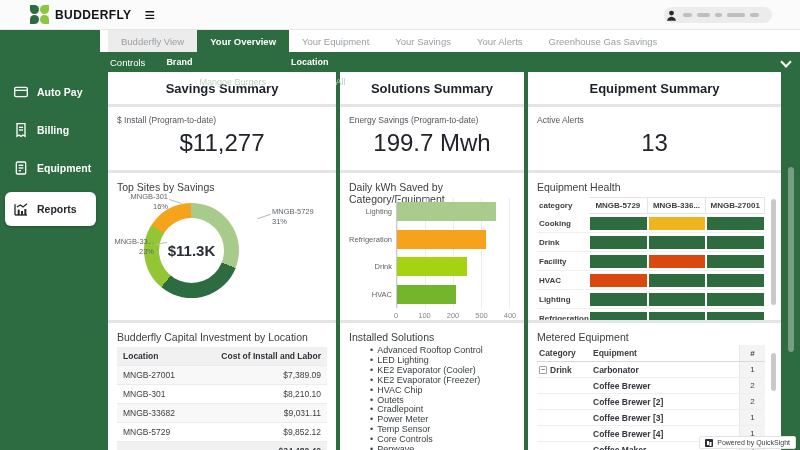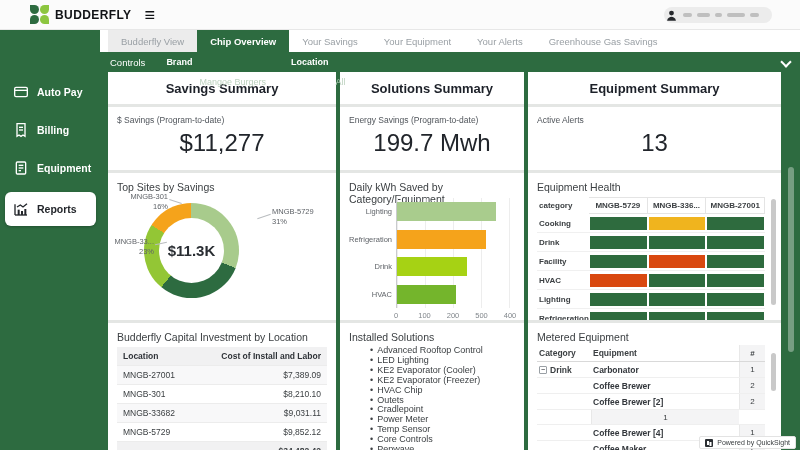--- a/index.html
+++ b/index.html
@@ -204,43 +204,43 @@
         <rect x="12" y="15" width="3" height="6" fill="currentColor" stroke="none"></rect>
         <rect x="17" y="12" width="3" height="9" fill="currentColor" stroke="none"></rect>
         <polyline points="6,9 11,6 15,9 21,4"></polyline>
       </svg>
       <span class="lbl">Reports</span>
     </div>
   </div>
 
   <div class="tabrow">
     <div class="tab first">Budderfly View</div>
-    <div class="tab active">Chip Overview</div>
+    <div class="tab active">Your Overview</div>
+    <div class="tab">Your Equipment</div>
     <div class="tab">Your Savings</div>
-    <div class="tab">Your Equipment</div>
     <div class="tab">Your Alerts</div>
     <div class="tab">Greenhouse Gas Savings</div>
   </div>
 
   <div class="controlsbar">
     <span class="c-title">Controls</span>
     <span class="c-label">Brand</span>
     <span class="c-value">Mangoe Burgers</span>
     <span class="c-label">Location</span>
     <span class="c-value">All</span>
     <span class="chevron"></span>
   </div>
 
   <div class="content">
 
     <div class="col col1">
       <div class="panel p-title">Savings Summary</div>
 
       <div class="panel p-kpi">
-        <div class="kpi-label">$ Savings (Program-to-date)</div>
+        <div class="kpi-label">$ Install (Program-to-date)</div>
         <div class="kpi-value">$11,277</div>
       </div>
 
       <div class="panel p-chart">
         <div class="panel-heading">Top Sites by Savings</div>
         <div class="donut" style="background: conic-gradient(rgb(168, 203, 140) 0%, rgb(168, 203, 140) 31%, rgb(45, 107, 64) 31%, rgb(45, 107, 64) 61%, rgb(147, 198, 53) 61%, rgb(147, 198, 53) 84%, rgb(245, 163, 27) 84%, rgb(245, 163, 27) 100%);">
           <div class="donut-hole">$11.3K</div>
         </div>
         <div class="leader ld1"></div>
         <div class="leader ld2"></div>
@@ -419,20 +419,21 @@
             <span class="mc m-equip">Coffee Brewer</span>
             <span class="mc m-count">2</span>
           </div>
           <div class="mrow">
             <span class="mc m-cat"></span>
             <span class="mc m-equip">Coffee Brewer [2]</span>
             <span class="mc m-count">2</span>
           </div>
           <div class="mrow">
             <span class="mc m-cat"></span>
+            <span class="mc m-equip">Coffee Brewer [3]</span>
             <span class="mc m-count">1</span>
           </div>
           <div class="mrow">
             <span class="mc m-cat"></span>
             <span class="mc m-equip">Coffee Brewer [4]</span>
             <span class="mc m-count">1</span>
           </div>
           <div class="mrow">
             <span class="mc m-cat"></span>
             <span class="mc m-equip">Coffee Maker</span>

